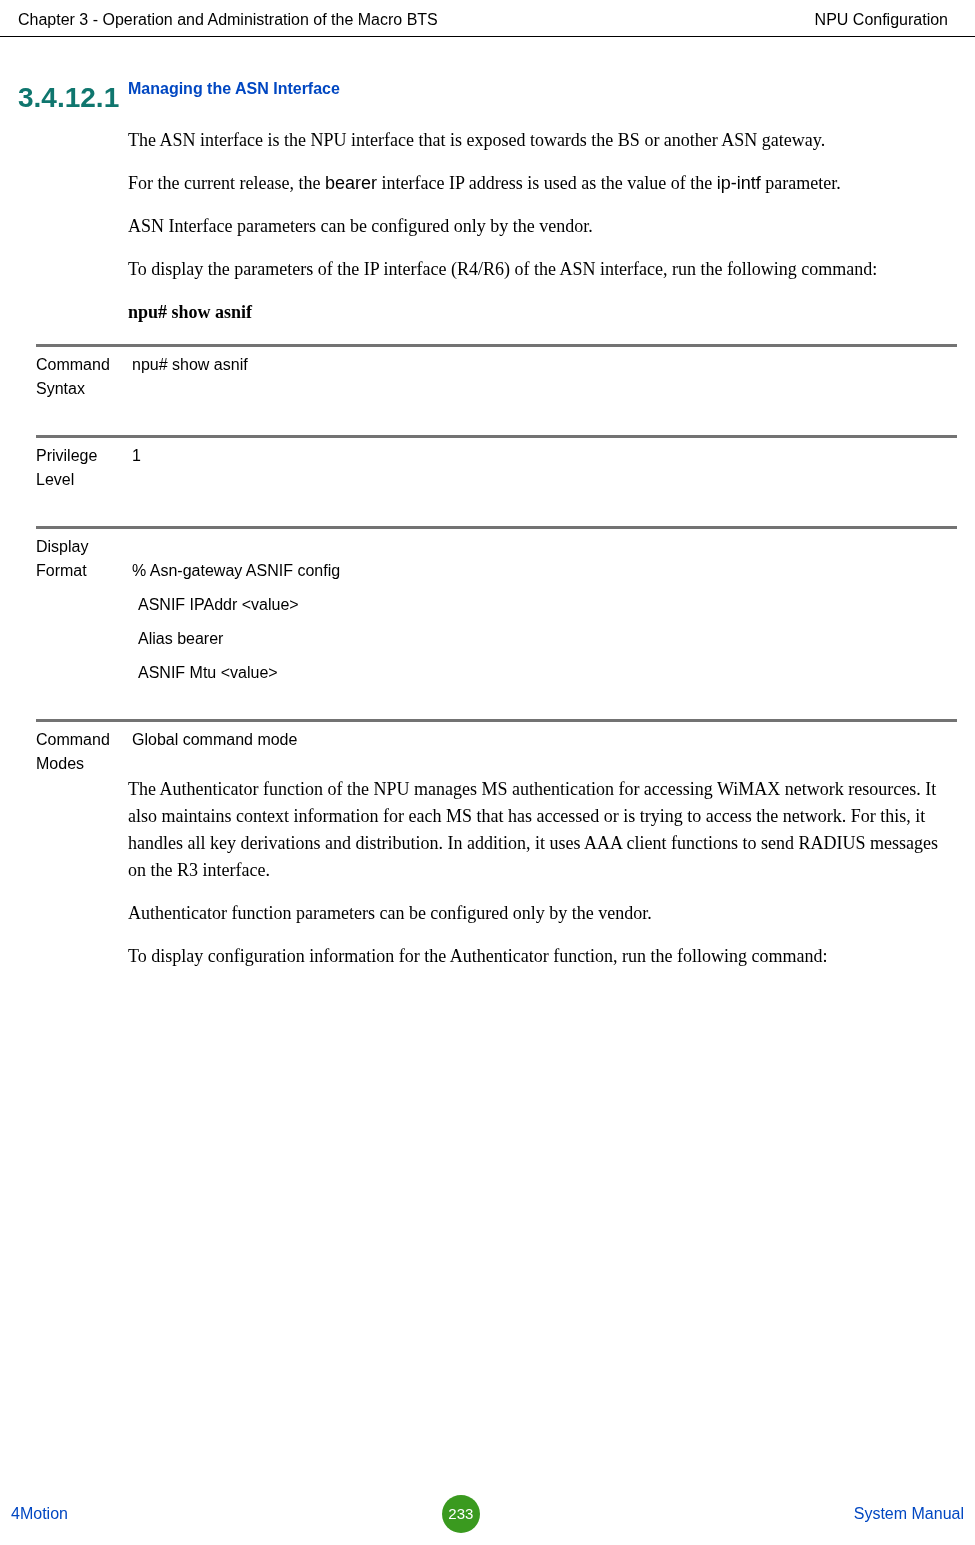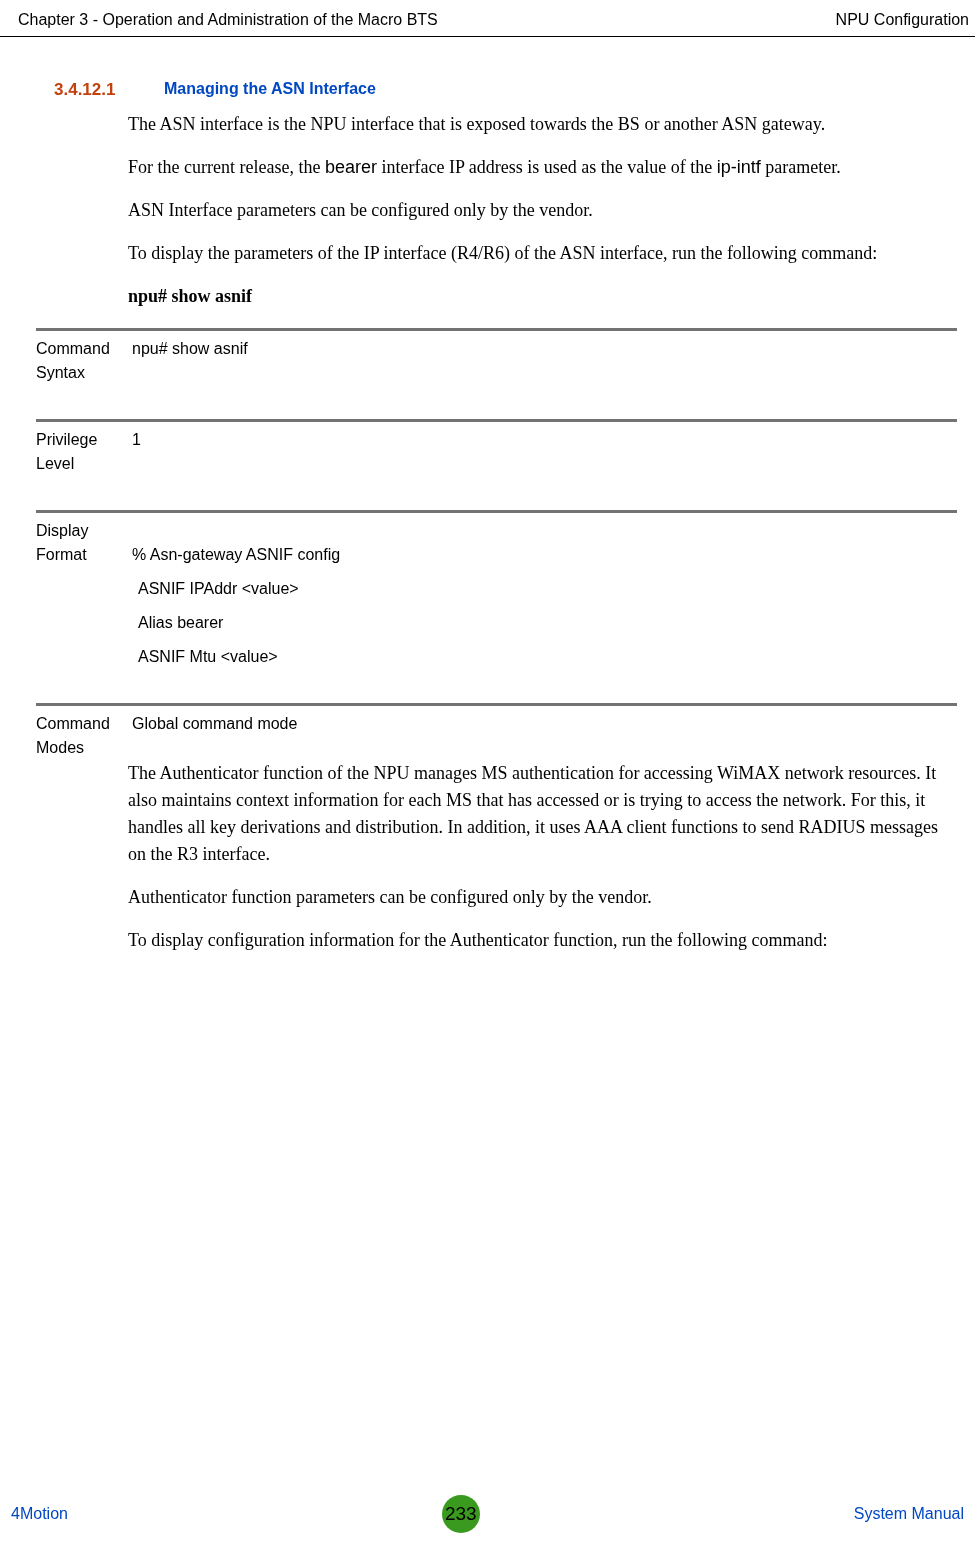--- a/index.html
+++ b/index.html
@@ -9,40 +9,39 @@
     width: 975px;
     height: 1545px;
     position: relative;
     color: #000;
     font-size: 17px;
     line-height: 1.5;
   }
   .header {
     display: flex;
     justify-content: space-between;
-    padding: 8px 6px 4px 18px;
+    padding: 8px 27px 4px 18px;
     font-family: Arial, Helvetica, sans-serif;
     font-size: 16px;
     border-bottom: 1px solid #000;
   }
   .content {
     padding: 40px 18px 10px 18px;
   }
   .section-row {
     display: flex;
     margin-bottom: 8px;
   }
   .section-num {
     width: 110px;
     flex: 0 0 110px;
-    color: #c2410c;
+    color: #0f766e;
     font-family: Arial, Helvetica, sans-serif;
     font-weight: bold;
-    font-size: 17px;
-    margin-left: 36px;
+    font-size: 28px;
   }
   .section-title {
     color: #0047c2;
     font-family: Arial, Helvetica, sans-serif;
     font-weight: bold;
     font-size: 16px;
   }
   .body-block {
     margin-left: 110px;
     margin-right: 6px;
@@ -99,28 +98,28 @@
     display: flex;
     justify-content: space-between;
     align-items: center;
     padding: 0 11px;
     font-family: Arial, Helvetica, sans-serif;
     font-size: 16px;
     color: #0047c2;
   }
   .page-badge {
     background: #3a9a1f;
-    color: #000000;
+    color: #ffffff;
     border-radius: 50%;
     width: 38px;
     height: 38px;
     display: flex;
     align-items: center;
     justify-content: center;
-    font-size: 19px;
+    font-size: 15px;
   }
 </style>
 </head>
 <body>
 
 <div class="header">
   <span>Chapter 3 - Operation and Administration of the Macro BTS</span>
   <span>NPU Configuration</span>
 </div>
 

